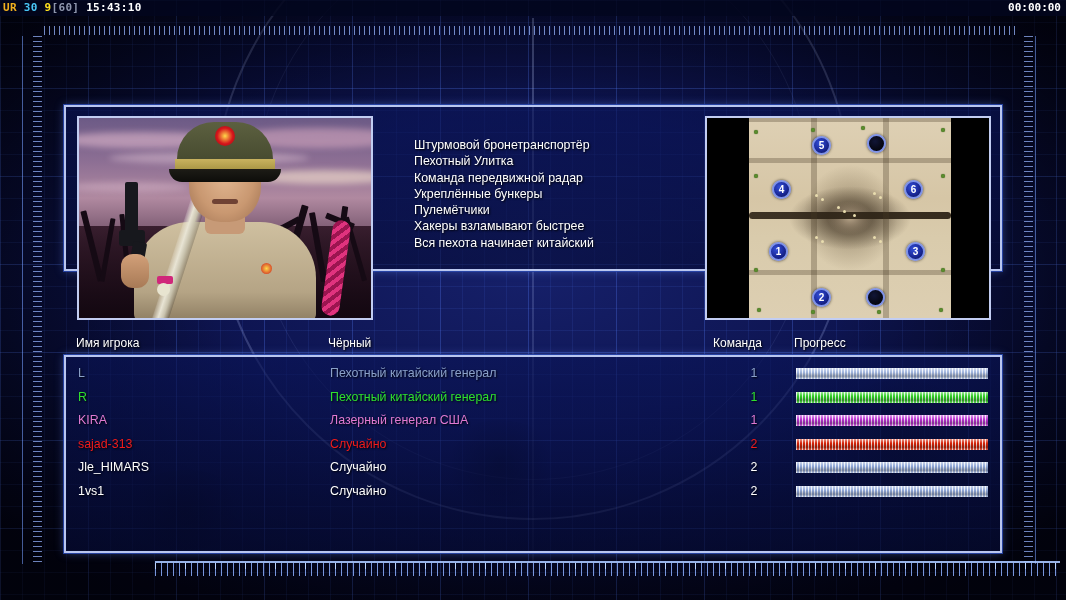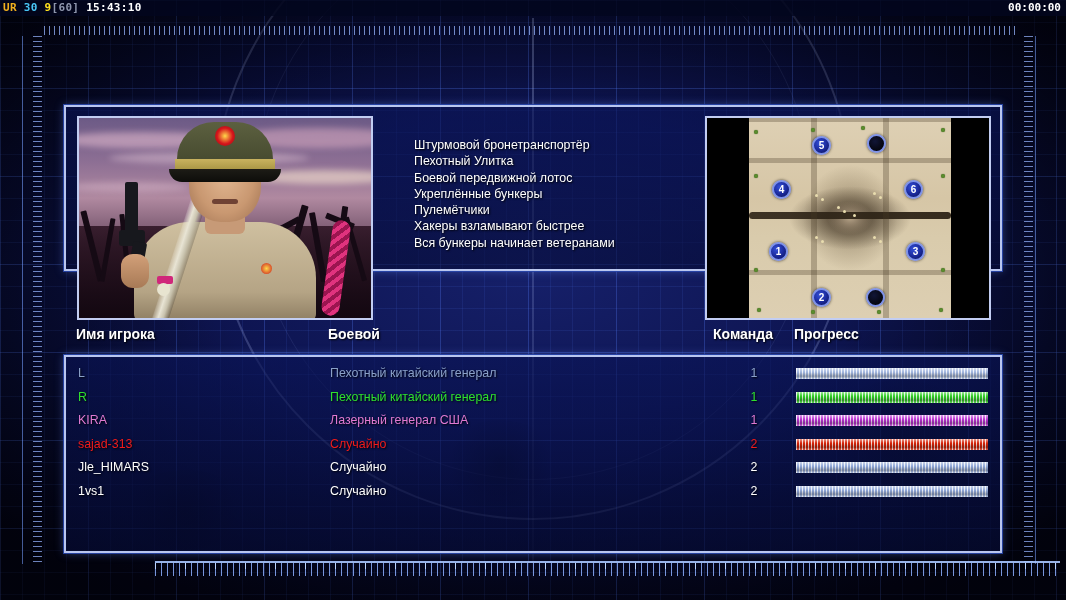--- a/index.html
+++ b/index.html
@@ -222,24 +222,23 @@
   }
   .spawn.blank{ background:radial-gradient(circle at 40% 36%, #111536 0%, #05060f 70%); }
   .tree{ position:absolute; width:4px; height:4px; border-radius:50%;
     background:#5a8c2e; box-shadow:0 0 1px #2e4a16;}
   .rock{ position:absolute; width:3px; height:3px; border-radius:50%;
     background:#e8dcae;}
 
   
   #players-panel{ left:64px; top:355px; width:938px; height:198px; }
   #table-header{
-    position:absolute; left:76px; top:326px; width:930px; height:18px;
-    font-size:14px; color:#ffffff; text-shadow:1px 1px 2px #000;
+    position:absolute; left:76px; top:336px; width:930px; height:18px;
+    font-size:12px; color:#ffffff; text-shadow:1px 1px 2px #000;
     z-index:20;
-    font-weight:bold;
   }
   #table-header span{ position:absolute; top:0; white-space:nowrap; }
   .col-name{ left:0px; }
   .col-army{ left:252px; }
   .col-team{ left:637px; }
   .col-prog{ left:718px; }
 
   .prow{
     position:absolute; left:0; width:100%; height:23.5px;
     font-size:12.4px;
@@ -343,25 +342,25 @@
       <div class="cap-badge"></div>
       <div class="pistol-barrel" style="left:46px;top:64px;width:13px;height:58px;"></div>
       <div class="pistol-barrel" style="left:40px;top:112px;width:26px;height:16px;border-radius:3px;"></div>
       <div class="pistol-barrel" style="left:52px;top:124px;width:14px;height:26px;transform:rotate(10deg);"></div>
       <div class="hand" style="left:42px;top:136px;"></div>
     </div>
 
     <div id="abilities">
       <div>Штурмовой бронетранспортёр</div>
       <div>Пехотный Улитка</div>
-      <div>Боевой передвижной лотос</div>
+      <div>Команда передвижной радар</div>
       <div>Укреплённые бункеры</div>
       <div>Пулемётчики</div>
       <div>Хакеры взламывают быстрее</div>
-      <div>Вся бункеры начинает ветеранами</div>
+      <div>Вся пехота начинает китайский</div>
     </div>
 
     <div id="minimap">
       <div id="mapimg">
         <div class="mapriver"></div>
         <div class="mapband" style="left:0;top:0;width:100%;height:4px;"></div>
         <div class="mapband" style="left:62px;top:0;width:6px;height:100%;"></div>
         <div class="mapband" style="left:134px;top:0;width:6px;height:100%;"></div>
         <div class="mapband" style="left:0;top:40px;width:100%;height:5px;"></div>
         <div class="mapband" style="left:0;top:152px;width:100%;height:5px;"></div>
@@ -397,21 +396,21 @@
             <div class="spawn" style="left: 157px; top: 124px;">3</div>
             <div class="spawn" style="left: 63px; top: 170px;">2</div>
             <div class="spawn blank" style="left: 117px; top: 170px;"></div>
           </div>
       </div>
     </div>
   </div>
 
   <div id="table-header">
     <span class="col-name">Имя игрока</span>
-    <span class="col-army">Боевой</span>
+    <span class="col-army">Чёрный</span>
     <span class="col-team">Команда</span>
     <span class="col-prog">Прогресс</span>
   </div>
 
   <div class="panel" id="players-panel">
     <div id="rows-layer" style="position:absolute;left:0;top:7px;width:100%;">
         <div class="prow" style="top: 0px;">
           <span class="pname" style="color: rgb(138, 160, 200);">L</span>
           <span class="parmy" style="color: rgb(138, 160, 200);">Пехотный китайский генерал</span>
           <span class="pteam" style="color: rgb(138, 160, 200);">1</span>

